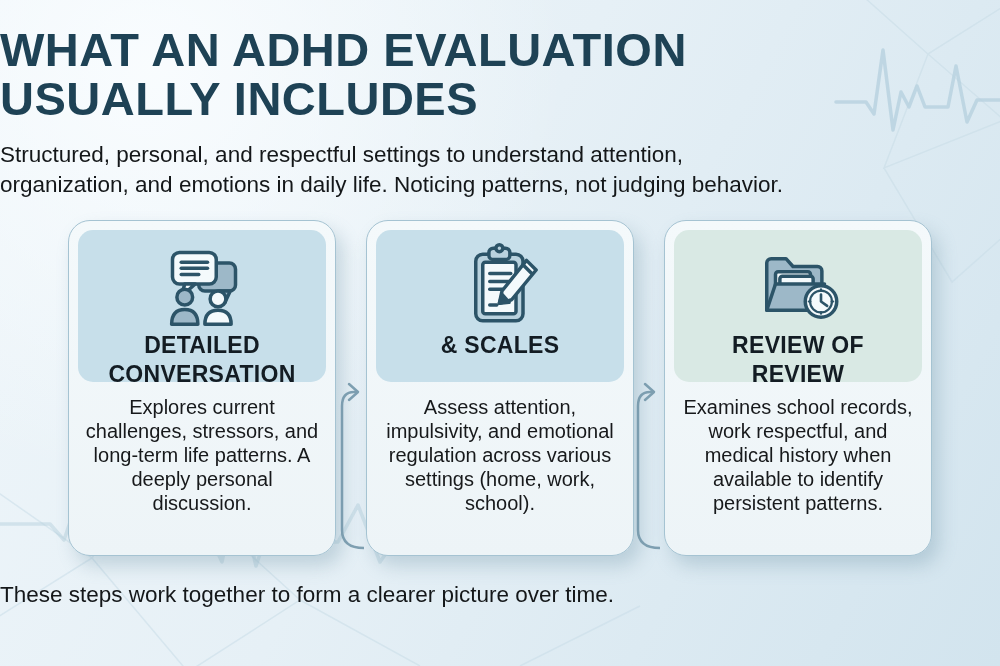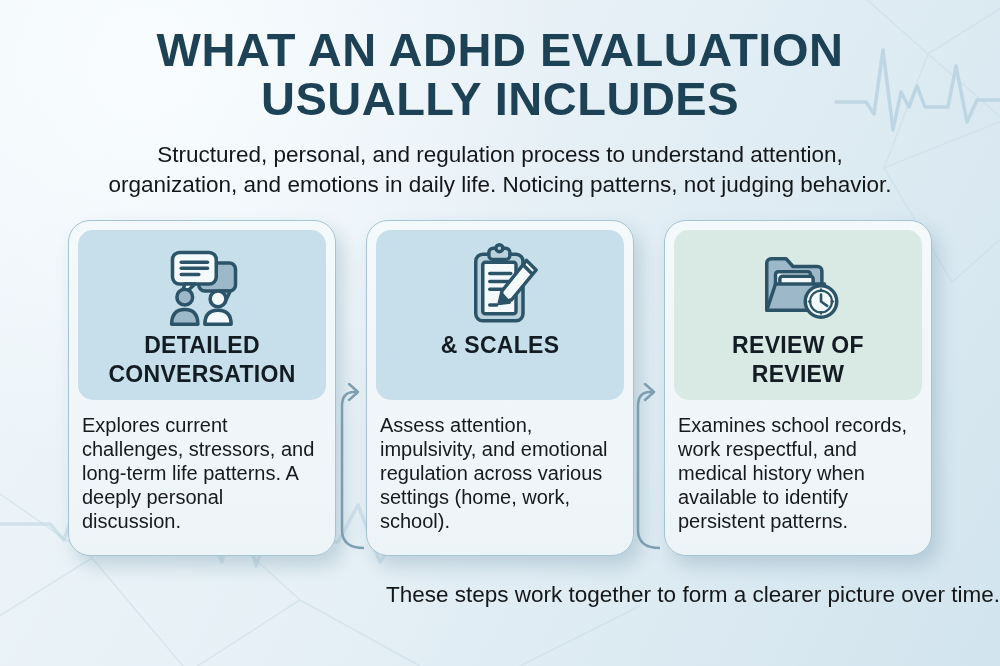--- a/index.html
+++ b/index.html
@@ -4,42 +4,42 @@
 <style>
   html,body{margin:0;padding:0;background:#dfe9f0;}
   .canvas{
     width:1000px;height:666px;position:relative;overflow:hidden;
     font-family:"Liberation Sans",sans-serif;
     background:
       radial-gradient(circle at 15% 10%, rgba(250,253,255,0.9) 0%, rgba(250,253,255,0) 40%),
       linear-gradient(118deg,#eff6fa 0%,#e6f0f6 45%,#d2e4ee 100%);
   }
   .decor{position:absolute;left:0;top:0;z-index:0;}
-  header{position:relative;z-index:2;text-align:center;padding-top:26px;}
+  header{position:relative;z-index:2;padding-top:26px;}
   .title{margin:0;font-size:47px;font-weight:800;color:#1e4255;letter-spacing:.5px;line-height:1.04;}
   .title span{display:block;}
   .subtitle{margin:16px 0 0;font-size:22.5px;line-height:1.33;color:#141719;}
   .subtitle span{display:block;}
   .cards{position:relative;z-index:2;display:flex;gap:30px;padding:0 68px;margin-top:20px;height:336px;box-sizing:border-box;}
   .card{
     flex:1;box-sizing:border-box;padding:9px;
     background:linear-gradient(180deg,#f4f9fb 0%,#edf4f7 100%);
     border:1.5px solid #a5c3d2;border-radius:22px;
     box-shadow:7px 10px 18px rgba(110,145,165,.32);
     display:flex;flex-direction:column;
   }
-  .panel{border-radius:15px;height:170px;display:flex;flex-direction:column;align-items:center;flex:none;}
+  .panel{border-radius:15px;height:152px;display:flex;flex-direction:column;align-items:center;flex:none;}
   .panel.blue{background:#c7dfea;}
   .panel.mint{background:#d9e9e4;}
   .icon{height:84px;margin-top:12px;flex:none;}
   .card-title{margin:5px 0 0;font-size:23px;font-weight:700;color:#131c23;text-align:center;line-height:1.26;letter-spacing:.3px;}
   .card-title span{display:block;}
-  .card-body{margin:13px 4px 0;font-size:20px;line-height:1.2;color:#17191b;}
+  .card-body{margin:13px 4px 0;font-size:20px;line-height:1.2;color:#17191b;text-align:center;}
   .connector{position:absolute;z-index:1;}
-  footer{position:relative;z-index:2;margin-top:24px;text-align:right;font-size:22.5px;line-height:1.35;color:#141719;}
+  footer{position:relative;z-index:2;margin-top:24px;text-align:left;font-size:22.5px;line-height:1.35;color:#141719;}
   footer span{display:block;}
 </style>
 </head>
 <body>
 
 <div class="canvas">
 
   <svg class="decor" width="1000" height="666" viewBox="0 0 1000 666">
     <g stroke="#c9dde7" stroke-width="1.5" fill="none" opacity="0.55">
       <path d="M856,-10 L928,54 L1004,6"></path>
@@ -54,21 +54,21 @@
       <polyline points="-5,524 50,524 64,540 79,496 93,550 105,512 117,530 131,506 149,532 208,532 222,562 238,488 256,566 272,518 296,542 338,542 358,505 380,562 402,530 470,530"></polyline>
     </g>
   </svg>
 
   <header>
     <h1 class="title">
       <span>WHAT AN ADHD EVALUATION</span>
       <span>USUALLY INCLUDES</span>
     </h1>
     <p class="subtitle">
-      <span>Structured, personal, and regulation process to understand attention,</span>
+      <span>Structured, personal, and respectful settings to understand attention,</span>
       <span>organization, and emotions in daily life. Noticing patterns, not judging behavior.</span>
     </p>
   </header>
 
   <main class="cards">
 
     <section class="card">
       <div class="panel blue">
         <svg class="icon" viewBox="0 0 124 96">
           <g fill="none" stroke="#2c5468" stroke-width="4" stroke-linecap="round" stroke-linejoin="round">

